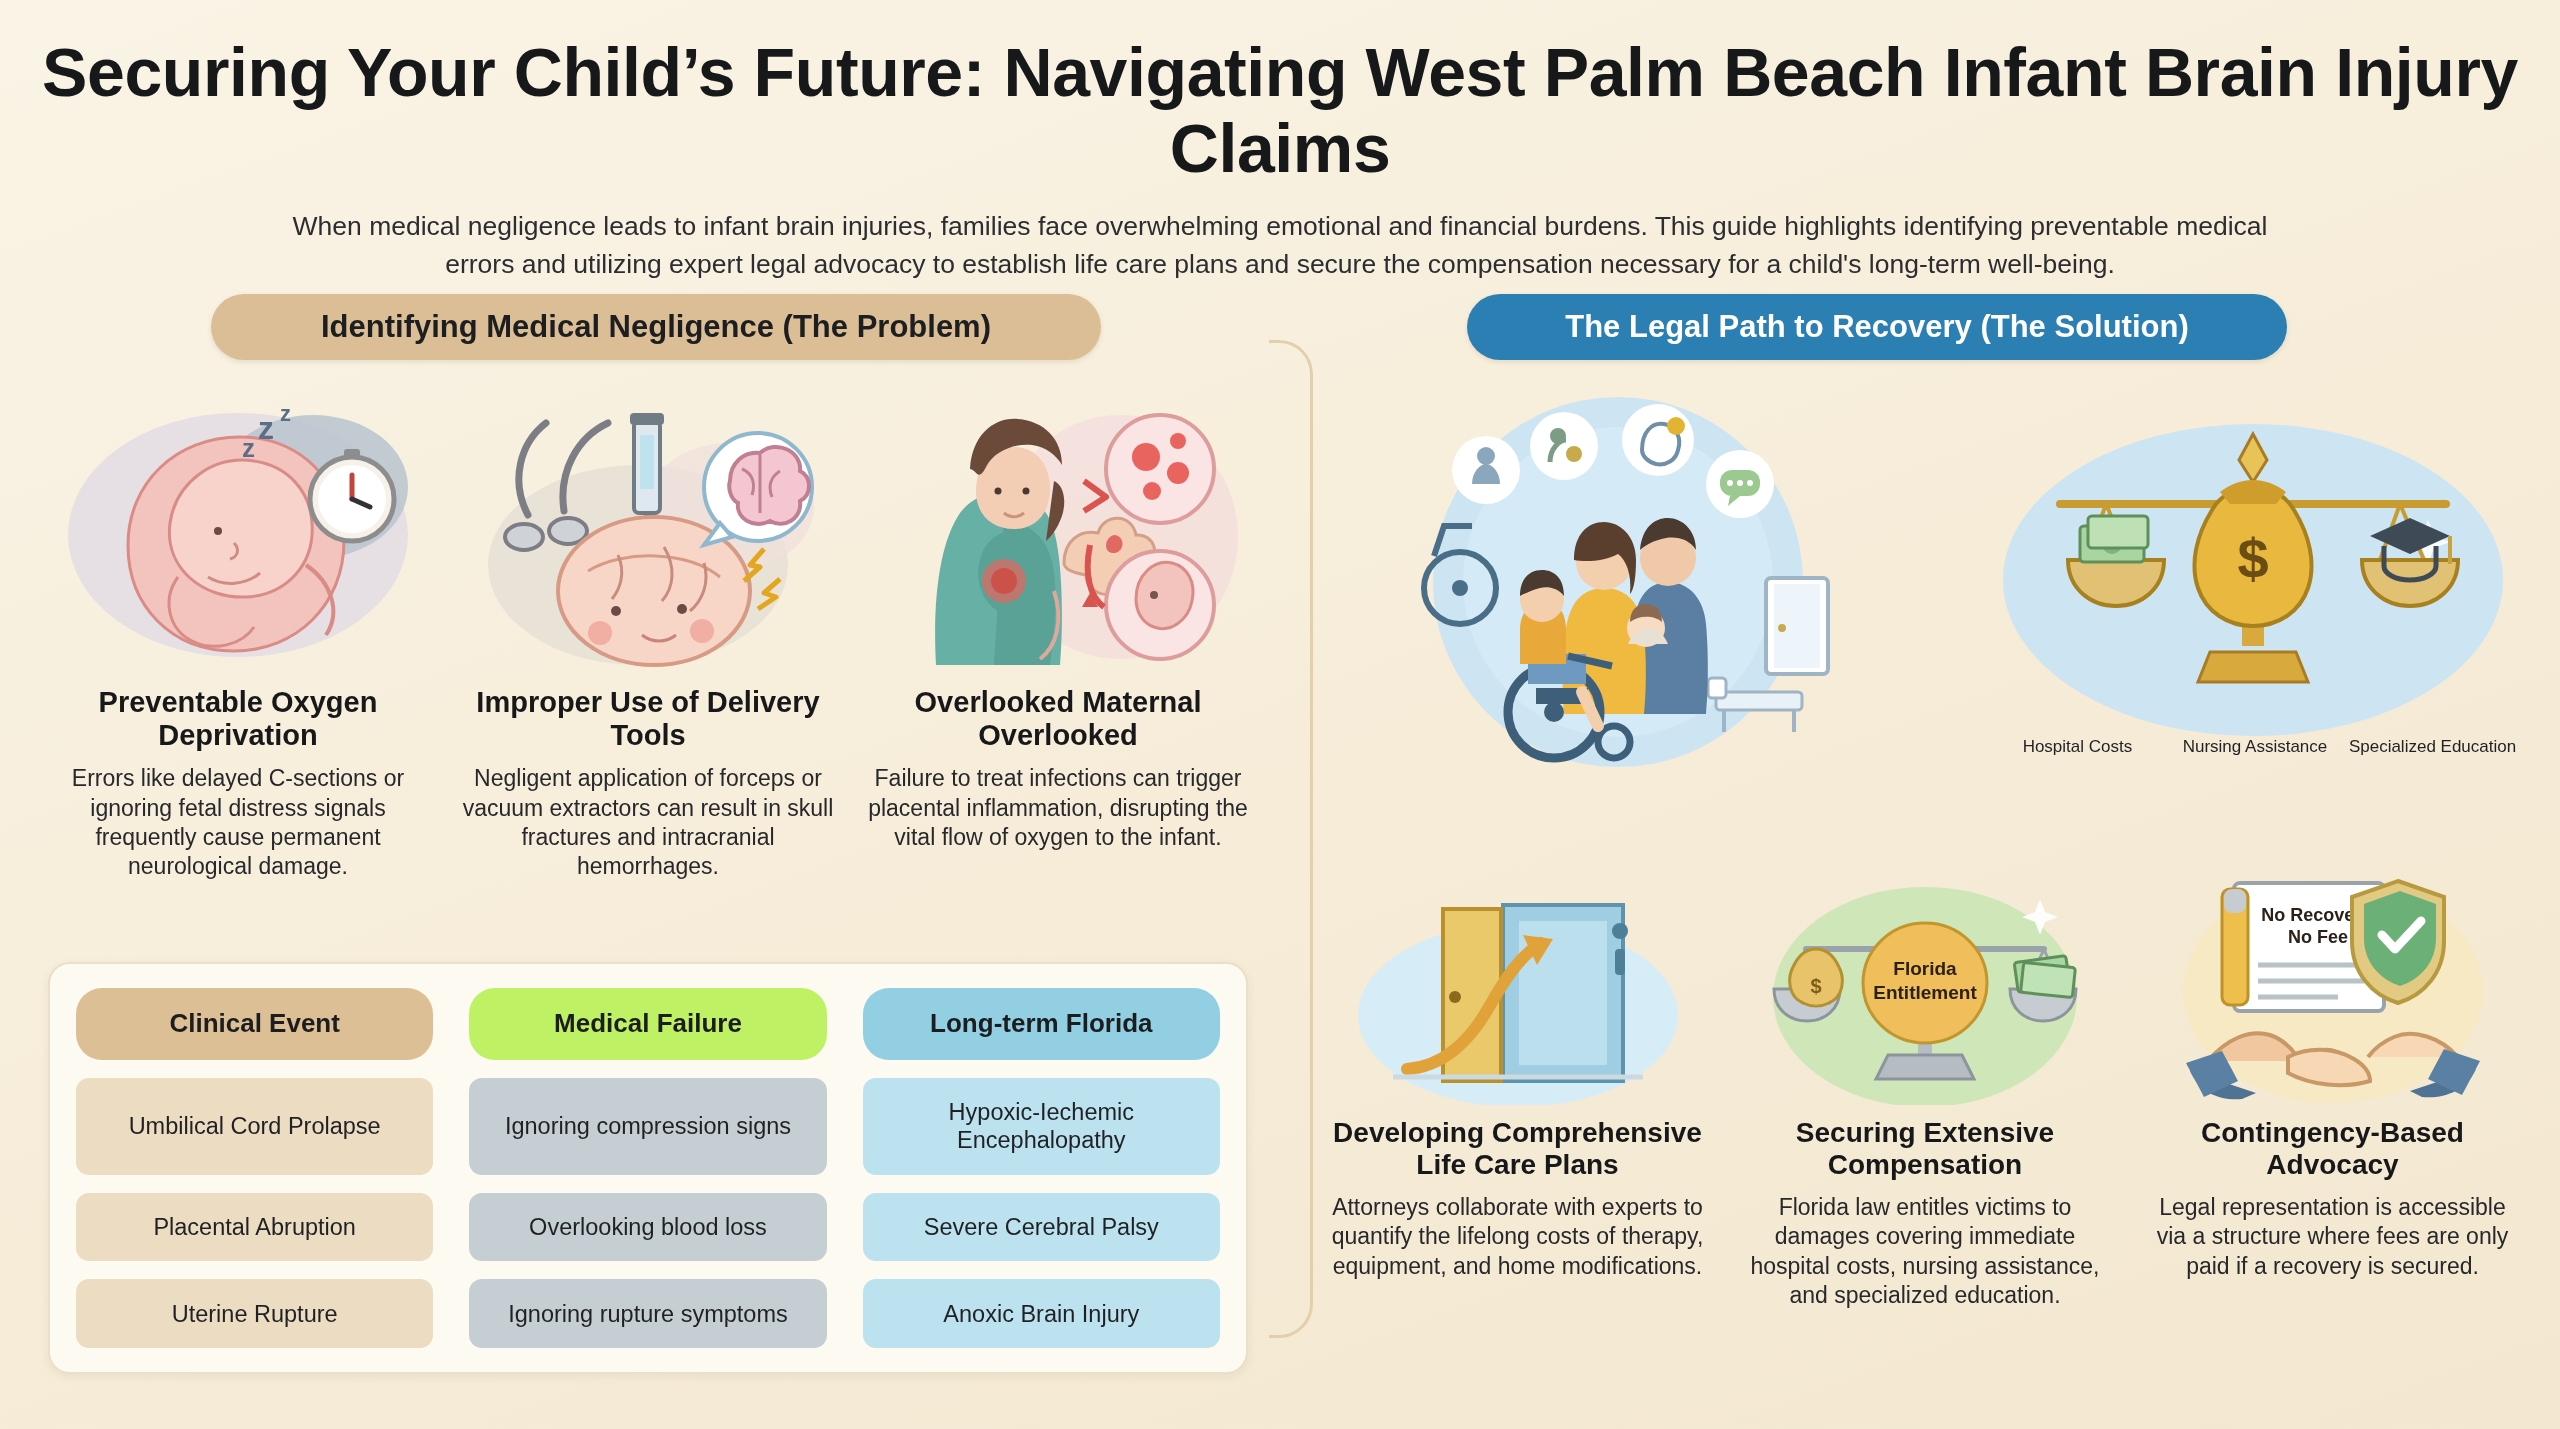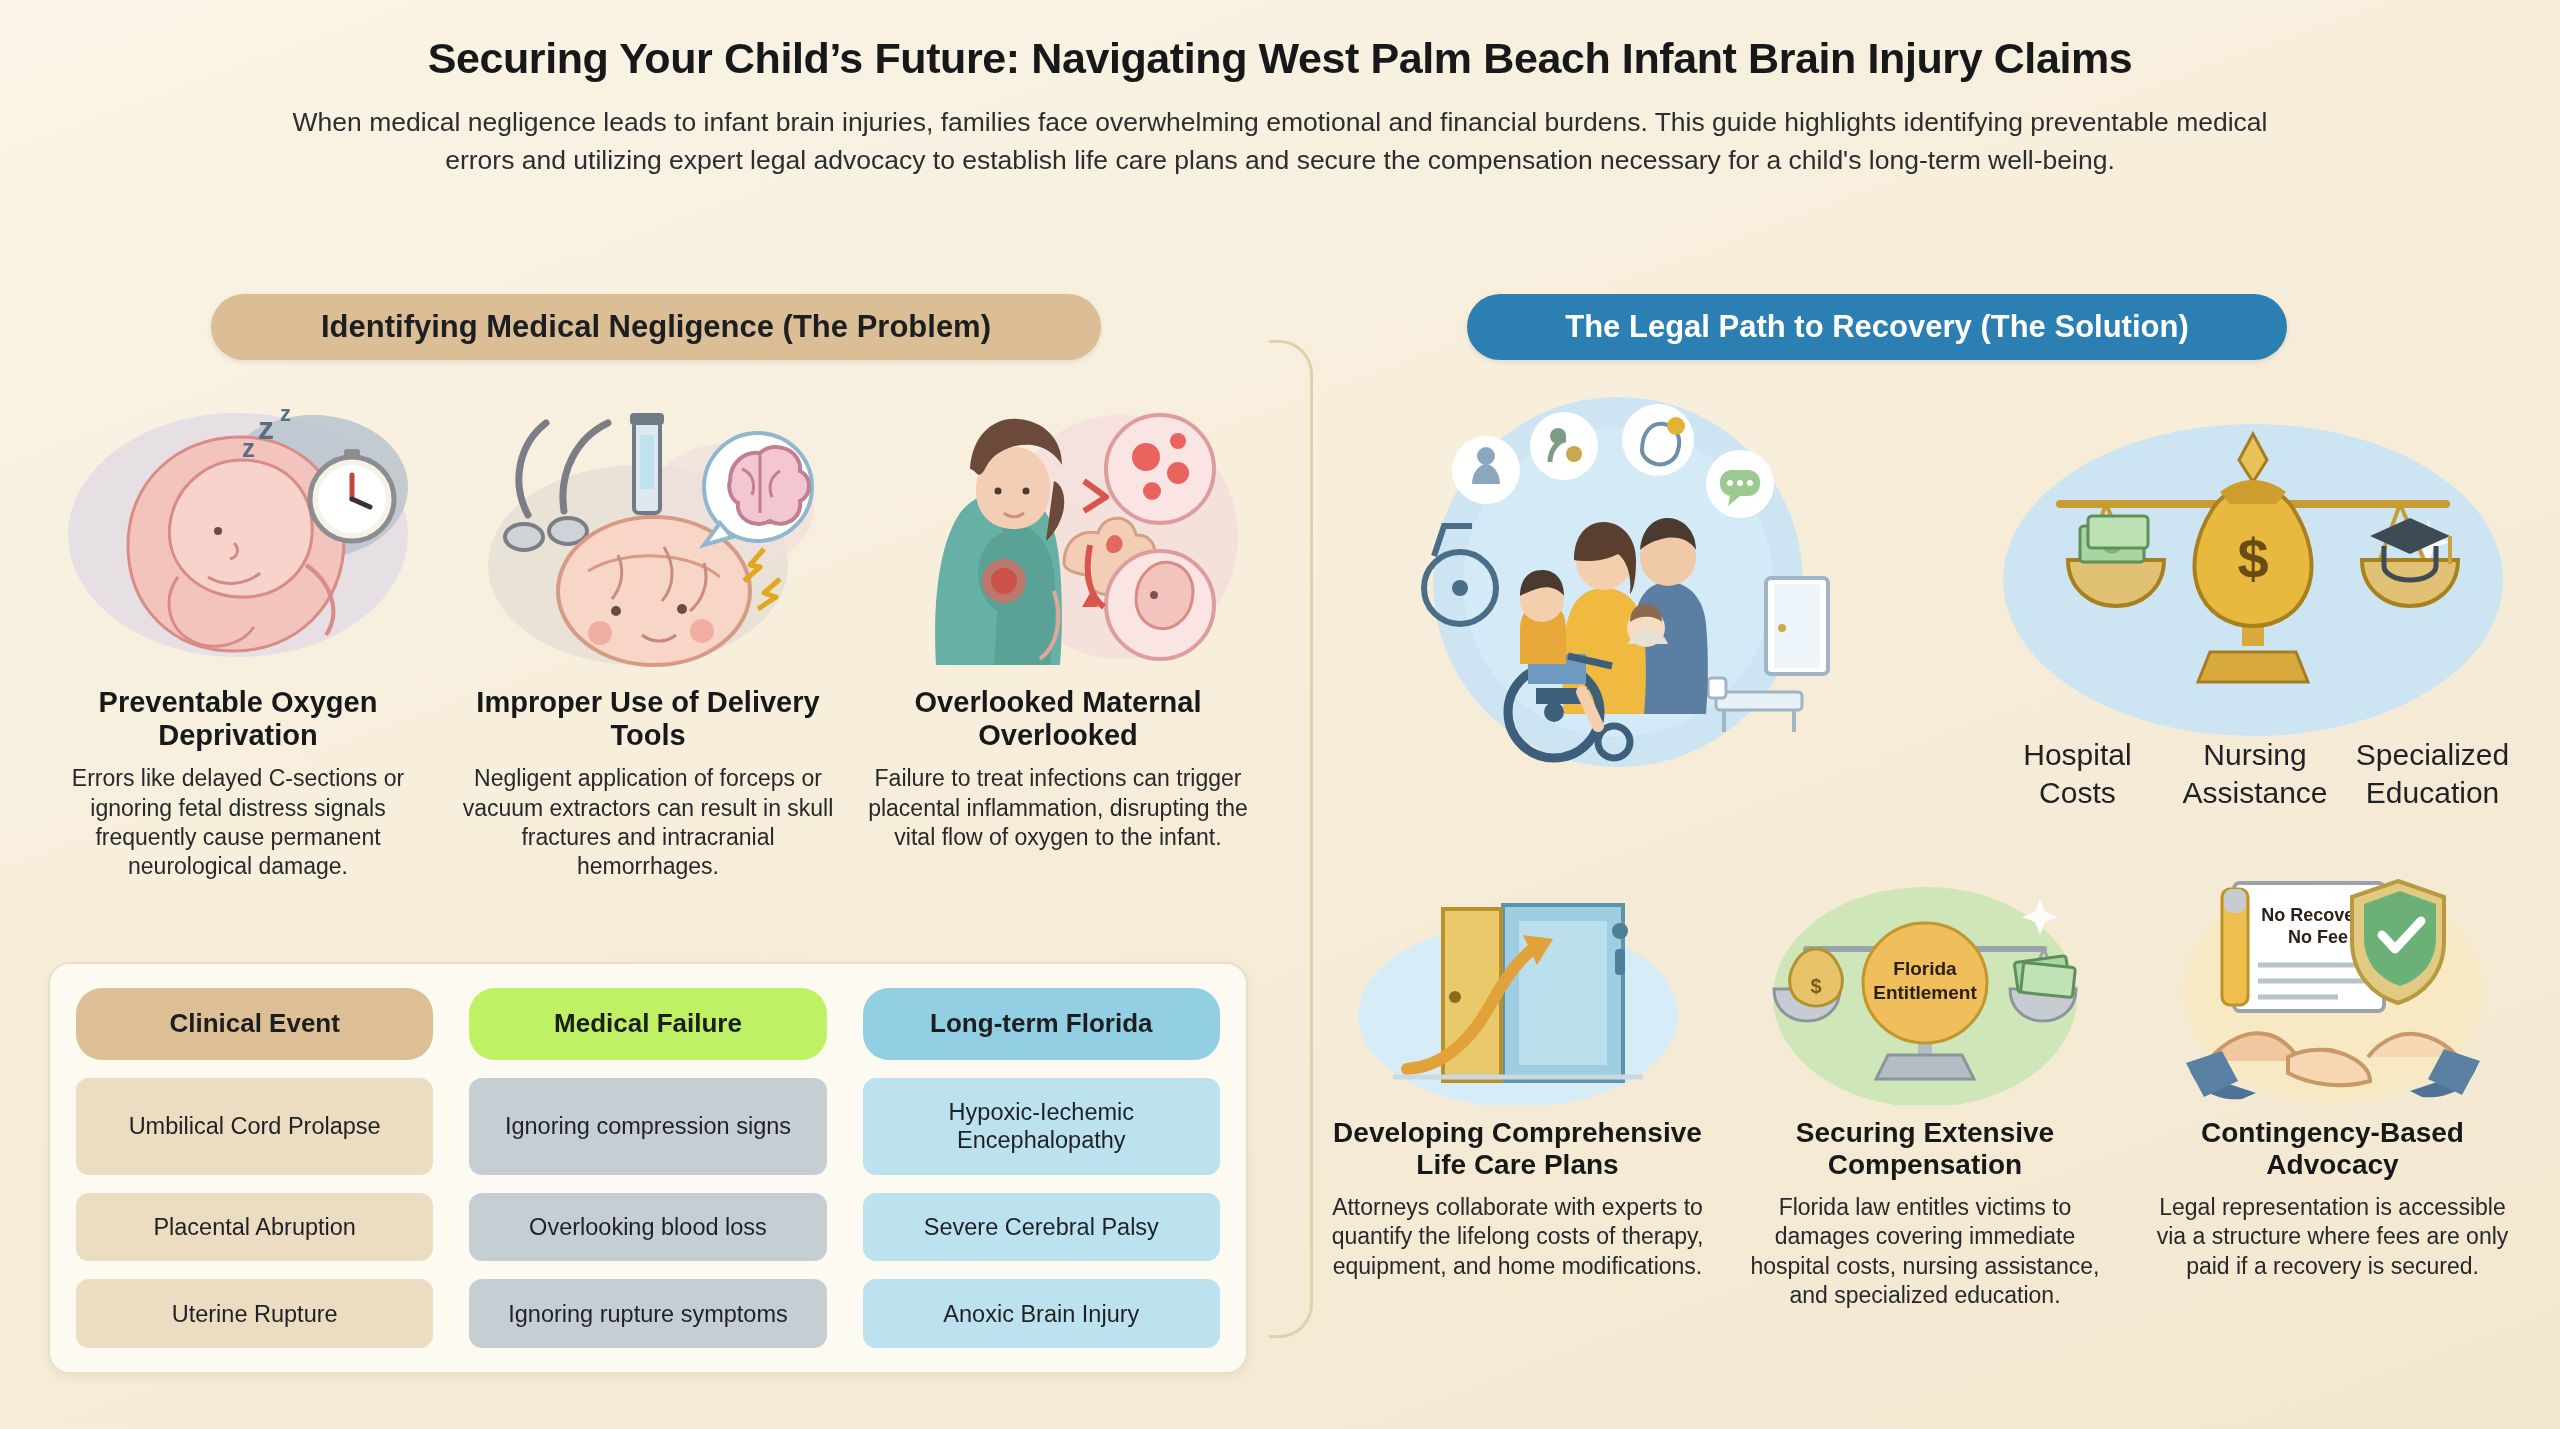--- a/index.html
+++ b/index.html
@@ -11,21 +11,21 @@
   }
   .page {
     position: relative;
     width: 2560px; height: 1429px;
     background: linear-gradient(160deg, #faf4e6 0%, #f6ecd8 55%, #f3e7cf 100%);
   }
 
   
   .hdr { padding-top: 34px; text-align: center; }
   .hdr h1 {
-    font-size: 43px; font-weight: 700; color: #17181a;
+    font-size: 68px; font-weight: 700; color: #17181a;
     letter-spacing: -0.4px; line-height: 1.12;
   }
   .hdr .sub {
     margin: 22px auto 0; width: 2020px;
     font-size: 26.5px; line-height: 1.42; color: #2b2d30; font-weight: 400;
   }
 
   
   .pill {
     position: absolute; display: flex; align-items: center; justify-content: center;
@@ -76,21 +76,21 @@
   .c1.body { background: #c4ced3; }
   .c2.body { background: #bbe2ee; }
 
   
   .r-hero { position: absolute; left: 1368px; top: 392px; width: 500px; height: 400px; }
   .r-scale { position: absolute; left: 1998px; top: 400px; width: 510px; height: 340px; }
   .scale-labels {
     position: absolute; left: 1990px; top: 736px; width: 530px;
     display: flex; justify-content: space-between; text-align: center;
   }
-  .scale-labels span { font-size: 30px; line-height: 1.25; color: #1f2124; width: 33%; }
+  .scale-labels span { font-size: 17px; line-height: 1.25; color: #1f2124; width: 33%; }
 
   .sol-row { position: absolute; left: 1330px; top: 855px; width: 1190px;
              display: flex; justify-content: space-between; }
   .sol { width: 375px; text-align: center; }
   .sol .art { height: 250px; display: flex; align-items: flex-end; justify-content: center; }
   .sol h3 { font-size: 28px; font-weight: 700; color: #17181a; line-height: 1.14; margin-top: 12px; }
   .sol p  { font-size: 23px; line-height: 1.28; color: #26282b; margin-top: 12px; }
 
   .fl-badge, .nr-badge { font-weight: 700; fill: #2b2118; }
 </style>

